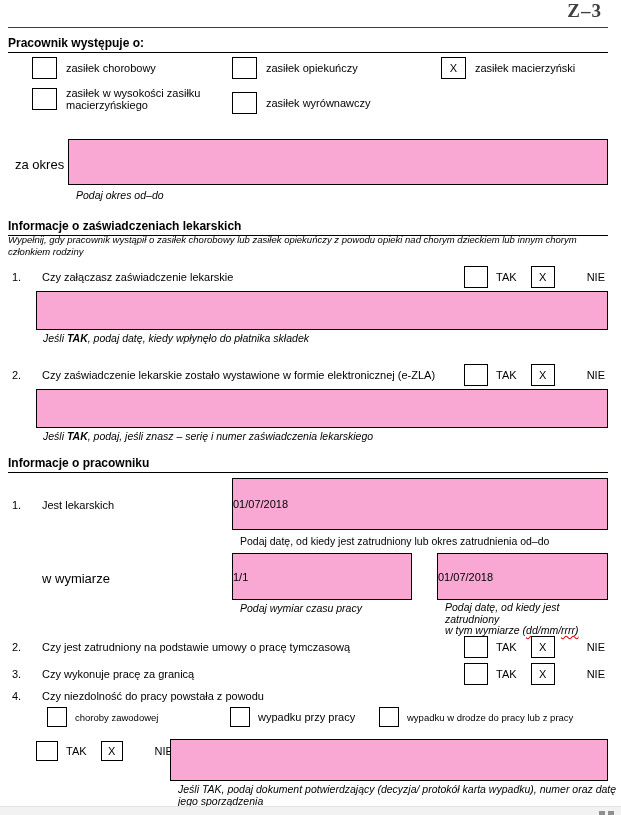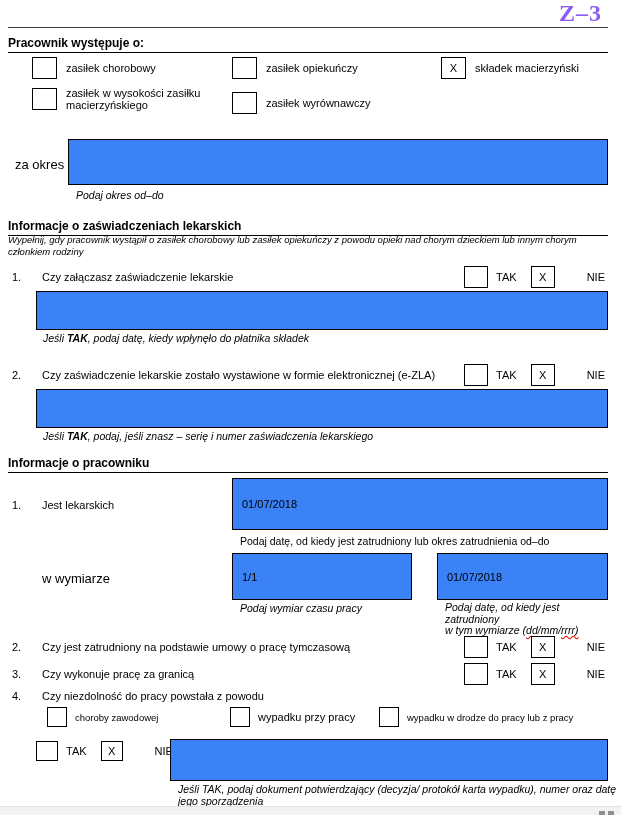--- a/index.html
+++ b/index.html
@@ -1,37 +1,37 @@
 <!DOCTYPE html>
 <html lang="pl"><head>
 <meta charset="utf-8">
 <style>
   * { margin:0; padding:0; box-sizing:border-box; }
   html,body { background:#fff; }
   body { font-family:"Liberation Sans", sans-serif; color:#000; }
   .page { position:relative; width:621px; height:815px; background:#fff; overflow:hidden; }
 
   .form-code { position:absolute; top:0; right:19px; font-family:"Liberation Serif", serif;
-               font-weight:bold; font-size:24px; color:#8b5cf6; letter-spacing:1px; }
+               font-weight:bold; font-size:19px; color:#404040; letter-spacing:1px; }
   .rule { position:absolute; left:8px; right:13px; border-top:1px solid #3c3c3c; }
   .sec-head { position:absolute; left:8px; right:13px; font-weight:bold; font-size:12px;
               border-bottom:1px solid #000; padding-bottom:2px; }
 
   .cb { border:1px solid #000; display:inline-flex; align-items:center; justify-content:center;
         font-size:11px; line-height:1; background:#fff; flex:none; }
   .cb.lg { width:25px; height:22px; }
   .cb.md { width:24px; height:22px; }
   .cb.sm { width:20px; height:20px; }
   .cb.xs { width:22px; height:20px; }
 
   .benefit { position:absolute; display:flex; align-items:center; gap:9px; font-size:11px; line-height:12px;padding-left:24px; }
   .benefit .blabel { display:inline-block; }
 
-  .fbox { position:absolute; border:1px solid #000; background:#3b82f6; font-size:11px;
-          display:flex; align-items:center; padding-left:9px; }
+  .fbox { position:absolute; border:1px solid #000; background:#f9a8d4; font-size:11px;
+          display:flex; align-items:center; padding-left:0; }
 
   .q-num  { position:absolute; font-size:11px; }
   .q-text { position:absolute; font-size:11px; }
   .inline-label { position:absolute; font-size:13px; }
 
   .taknie { position:absolute; display:flex; align-items:center; font-size:11px; }
   .taknie .lbl1 { margin:0 14px 0 8px; }
   .taknie .lbl2 { margin-left:8px;padding-left:24px; }
 
   .hint  { position:absolute; font-style:italic; font-size:10.5px; line-height:11.5px; }
@@ -62,21 +62,21 @@
   <div class="benefit" style="top:57px;left:8px">
     <span class="cb lg"></span>
     <span class="blabel">zasiłek chorobowy</span>
   </div>
   <div class="benefit" style="top:57px;left:208px">
     <span class="cb lg"></span>
     <span class="blabel">zasiłek opiekuńczy</span>
   </div>
   <div class="benefit" style="top:57px;left:417px">
     <span class="cb lg">X</span>
-    <span class="blabel">składek macierzyński</span>
+    <span class="blabel">zasiłek macierzyński</span>
   </div>
   <div class="benefit" style="top:87px;left:8px">
     <span class="cb lg"></span>
     <span class="blabel" style="width:152px">zasiłek w wysokości zasiłku macierzyńskiego</span>
   </div>
   <div class="benefit" style="top:92px;left:208px">
     <span class="cb lg"></span>
     <span class="blabel">zasiłek wyrównawczy</span>
   </div>
 

